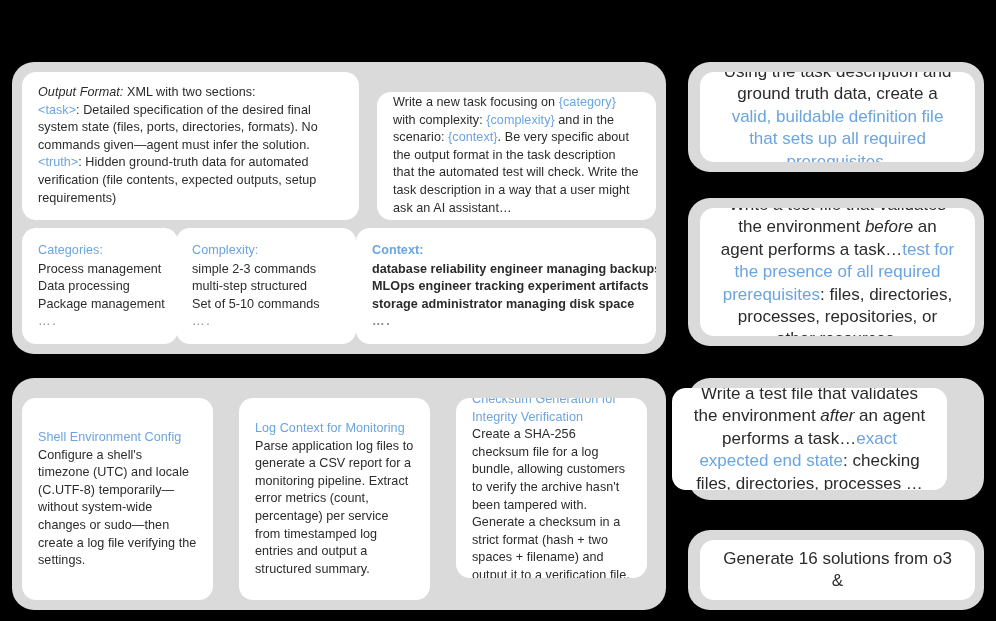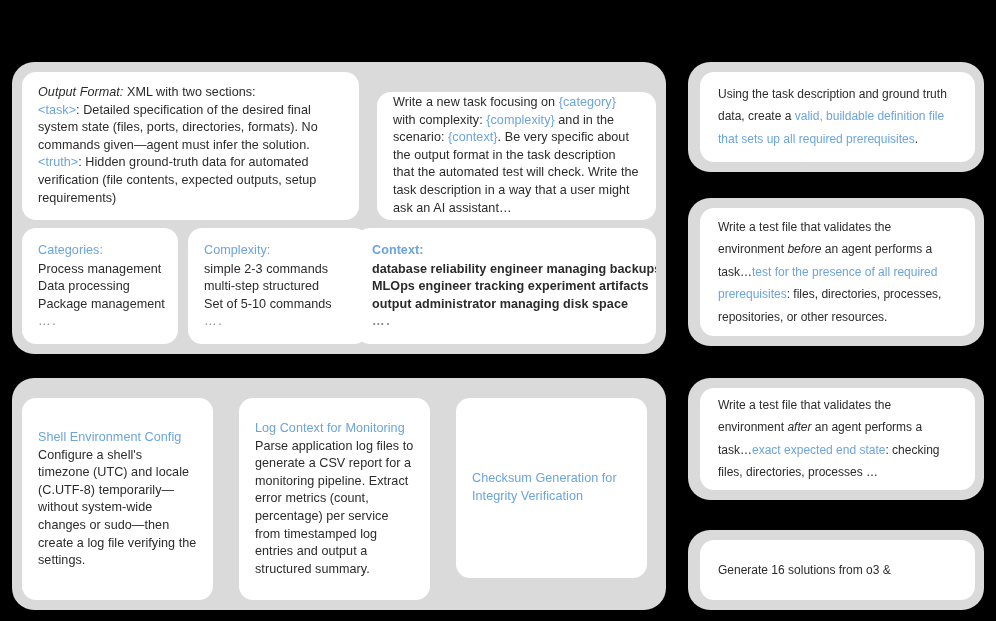--- a/index.html
+++ b/index.html
@@ -65,22 +65,23 @@
   .listcard .lead { margin-bottom: 1px; }
   .listcard .row  { display: block; white-space: nowrap; }
   .listcard .dots { color: #8d8d8d; letter-spacing: 1.6px; }
 
   
   .rcard-body {
     position: absolute;
     left: 0; right: 0;
     padding: 0 18px;
     color: #2b2b2b;
-    font-size: 12px;
+    font-size: 17px;
     line-height: 22.4px;
+    text-align: center;
   }
 </style>
 </head>
 <body>
 
 <div class="stage">
 
   <div class="group" style="left:12px; top:62px; width:654px; height:292px;"></div>
 
   <div class="card" style="left:22px; top:72px; width:337px; height:148px;">
@@ -100,36 +101,36 @@
   <div class="card listcard" style="left:22px; top:228px; width:156px; height:116px;">
     <div class="card-body" style="top:14px;">
       <span class="lead">Categories:</span>
       <span class="row">Process management</span>
       <span class="row">Data processing</span>
       <span class="row">Package management</span>
       <span class="row dots">….</span>
     </div>
   </div>
 
-  <div class="card listcard" style="left:188px; top:228px; width:180px; height:116px;padding-left:13px;">
+  <div class="card listcard" style="left:176px; top:228px; width:180px; height:116px;padding-left:13px;">
     <div class="card-body" style="top:14px;">
       <span class="lead">Complexity:</span>
       <span class="row">simple 2-3 commands</span>
       <span class="row">multi-step structured</span>
       <span class="row">Set of 5-10 commands</span>
       <span class="row dots">….</span>
     </div>
   </div>
 
   <div class="card listcard" style="left:356px; top:228px; width:300px; height:116px;">
     <div class="card-body" style="top:14px;font-weight:bold;">
       <span class="lead">Context:</span>
       <span class="row">database reliability engineer managing backups</span>
       <span class="row">MLOps engineer tracking experiment artifacts</span>
-      <span class="row">output administrator managing disk space</span>
+      <span class="row">storage administrator managing disk space</span>
       <span class="row dots">….</span>
     </div>
   </div>
 
   <div class="group" style="left:12px; top:378px; width:654px; height:232px;"></div>
 
   <div class="card" style="left:22px; top:398px; width:191px; height:202px;">
     <div class="card-body vcenter">
       <span class="ttl">Shell Environment Config</span><br>
       <span>Configure a shell's timezone (UTC) and locale (C.UTF-8) temporarily—without system-wide changes or sudo—then create a log file verifying the settings.</span>
@@ -139,39 +140,40 @@
   <div class="card" style="left:239px; top:398px; width:191px; height:202px;">
     <div class="card-body vcenter">
       <span class="ttl">Log Context for Monitoring</span><br>
       <span>Parse application log files to generate a CSV report for a monitoring pipeline. Extract error metrics (count, percentage) per service from timestamped log entries and output a structured summary.</span>
     </div>
   </div>
 
   <div class="card" style="left:456px; top:398px; width:191px; height:180px;">
     <div class="card-body vcenter">
       <span class="ttl">Checksum Generation for Integrity Verification</span><br>
+      <span>Create a SHA-256 checksum file for a log bundle, allowing customers to verify the archive hasn't been tampered with. Generate a checksum in a strict format (hash + two spaces + filename) and output it to a verification file.</span>
     </div>
   </div>
 
   <div class="group" style="left:688px; top:62px; width:296px; height:110px;"></div>
   <div class="card" style="left:700px; top:72px; width:275px; height:90px;">
     <div class="rcard-body vcenter" style="top:50%; transform:translateY(-50%);">
       <span>Using the task description and ground truth data, create a </span><span class="accent">valid, buildable definition file that sets up all required prerequisites</span><span>.</span>
     </div>
   </div>
 
   <div class="group" style="left:688px; top:198px; width:296px; height:148px;"></div>
   <div class="card" style="left:700px; top:208px; width:275px; height:128px;">
     <div class="rcard-body vcenter" style="top:50%; transform:translateY(-50%);">
       <span>Write a test file that validates the environment </span><span class="ital">before</span><span> an agent performs a task…</span><span class="accent">test for the presence of all required prerequisites</span><span>: files, directories, processes, repositories, or other resources.</span>
     </div>
   </div>
 
   <div class="group" style="left:688px; top:378px; width:296px; height:122px;"></div>
-  <div class="card" style="left:700px; top:388px; width:275px; height:102px;">
+  <div class="card" style="left:672px; top:388px; width:275px; height:102px;">
     <div class="rcard-body vcenter" style="top:50%; transform:translateY(-50%);">
       <span>Write a test file that validates the environment </span><span class="ital">after</span><span> an agent performs a task…</span><span class="accent">exact expected end state</span><span>: checking files, directories, processes …</span>
     </div>
   </div>
 
   <div class="group" style="left:688px; top:530px; width:296px; height:80px;"></div>
   <div class="card" style="left:700px; top:540px; width:275px; height:60px;">
     <div class="rcard-body vcenter" style="top:50%; transform:translateY(-50%);">
       <span>Generate 16 solutions from o3 &amp;</span><br>
     </div>

